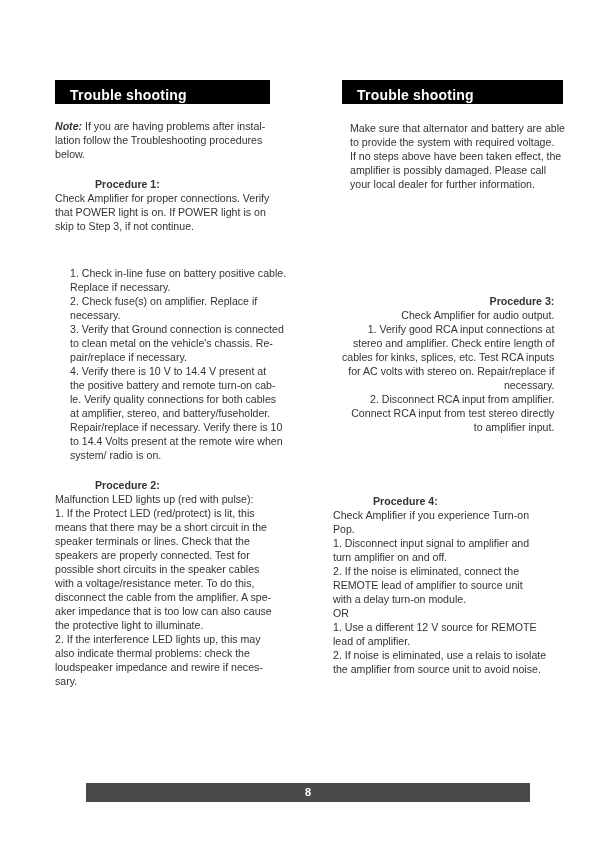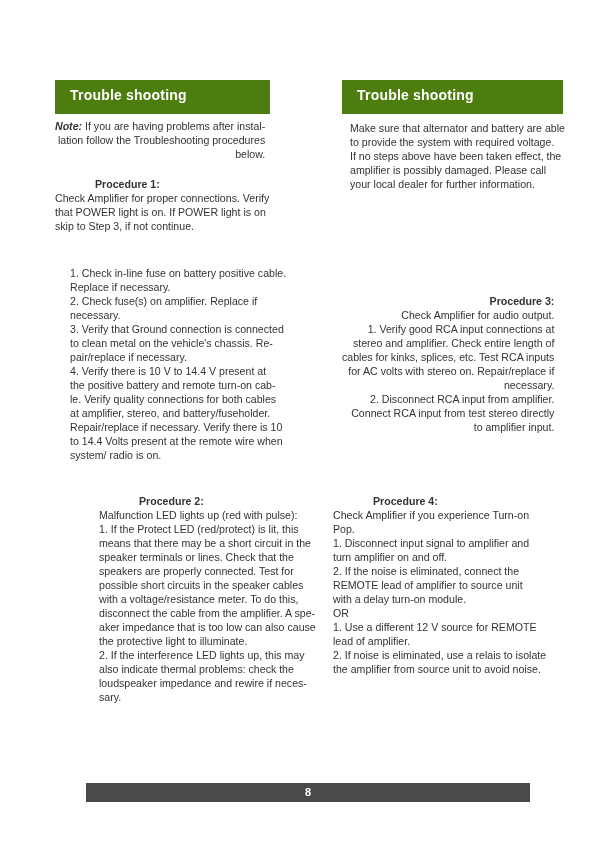--- a/index.html
+++ b/index.html
@@ -11,22 +11,22 @@
     position: relative;
     width: 615px;
     height: 850px;
     background: #ffffff;
     font-family: "Liberation Sans", sans-serif;
     color: #333333;
     overflow: hidden;
   }
   .header-bar {
     position: absolute;
-    height: 34px;
-    background: #4d7c0f;
+    height: 24px;
+    background: #000000;
     color: #ffffff;
     font-size: 14px;
     font-weight: bold;
     line-height: 30px;
     padding-left: 15px;
     box-sizing: border-box;
     letter-spacing: 0.2px;
   }
   .header-bar.left  { left: 55px;  top: 80px; width: 215px; }
   .header-bar.right { left: 342px; top: 80px; width: 221px; }
@@ -55,35 +55,35 @@
 </style>
 </head>
 <body>
 
 <div class="page">
 
   <div class="header-bar left">
     <span>Trouble shooting</span>
   </div>
 
-  <div class="textblock" style="left:55px; top:119px;text-align:right;">
+  <div class="textblock" style="left:55px; top:119px;">
     <span class="note-label">Note:</span>
     <span>If you are having problems after instal-<br>lation follow the Troubleshooting procedures<br>below.</span>
   </div>
 
   <div class="textblock" style="left:55px; top:177px;">
     <div class="proc-heading">Procedure 1:</div>
     <div>Check Amplifier for proper connections. Verify<br>that POWER light is on. If POWER light is on<br>skip to Step 3, if not continue.</div>
   </div>
 
   <div class="textblock" style="left:70px; top:266px;">
     <div>1. Check in-line fuse on battery positive cable.<br>Replace if necessary.<br>2. Check fuse(s) on amplifier. Replace if<br>necessary.<br>3. Verify that Ground connection is connected<br>to clean metal on the vehicle's chassis. Re-<br>pair/replace if necessary.<br>4. Verify there is 10 V to 14.4 V present at<br>the positive battery and remote turn-on cab-<br>le. Verify quality connections for both cables<br>at amplifier, stereo, and battery/fuseholder.<br>Repair/replace if necessary. Verify there is 10<br>to 14.4 Volts present at the remote wire when<br>system/ radio is on.</div>
   </div>
 
-  <div class="textblock" style="left:55px; top:494px;margin-left:44px;">
+  <div class="textblock" style="left:55px; top:478px;">
     <div class="proc-heading">Procedure 2:</div>
     <div>Malfunction LED lights up (red with pulse):<br>1. If the Protect LED (red/protect) is lit, this<br>means that there may be a short circuit in the<br>speaker terminals or lines. Check that the<br>speakers are properly connected. Test for<br>possible short circuits in the speaker cables<br>with a voltage/resistance meter. To do this,<br>disconnect the cable from the amplifier. A spe-<br>aker impedance that is too low can also cause<br>the protective light to illuminate.<br>2. If the interference LED lights up, this may<br>also indicate thermal problems: check the<br>loudspeaker impedance and rewire if neces-<br>sary.</div>
   </div>
 
   <div class="header-bar right">
     <span>Trouble shooting</span>
   </div>
 
   <div class="textblock" style="left:350px; top:121px;">
     <div>Make sure that alternator and battery are able<br>to provide the system with required voltage.<br>If no steps above have been taken effect, the<br>amplifier is possibly damaged. Please call<br>your local dealer for further information.</div>

